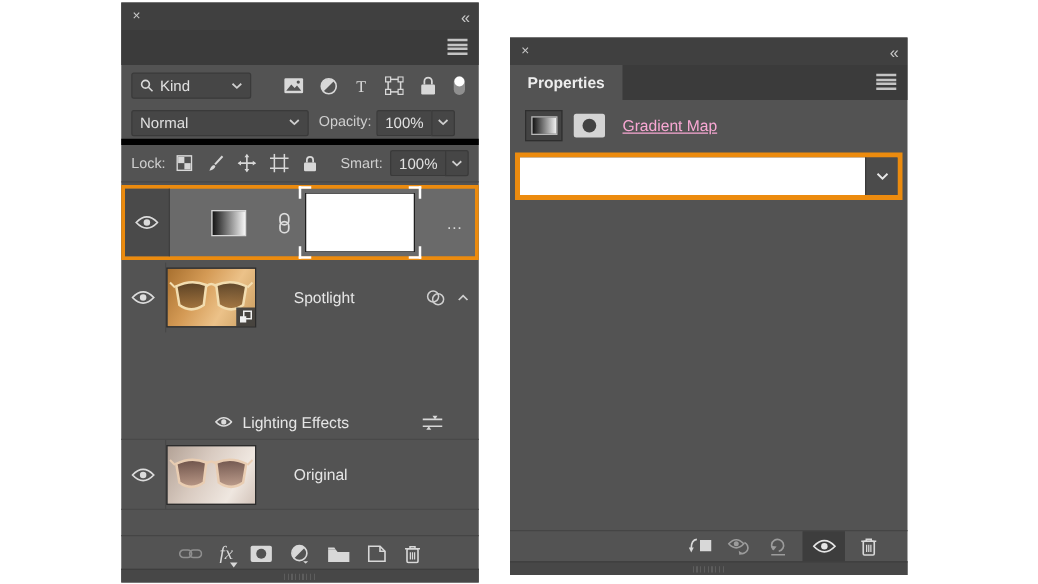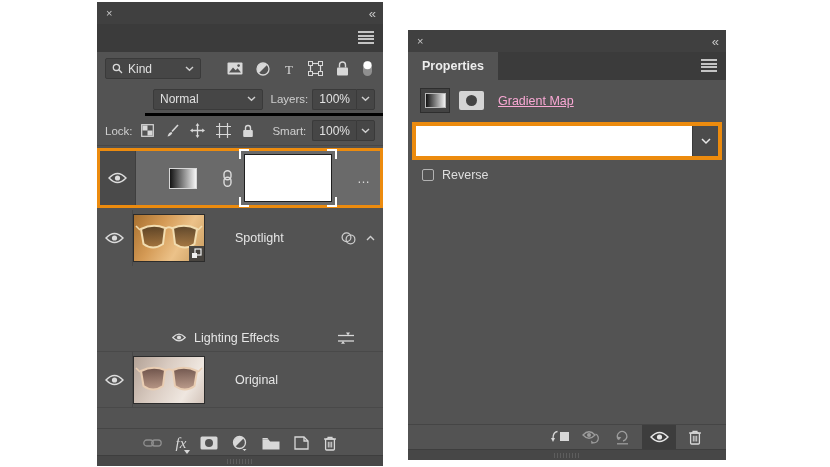--- a/index.html
+++ b/index.html
@@ -16,21 +16,21 @@
   .tabstrip { height: 28px; background: #3b3b3b; display: flex; align-items: stretch; position: relative; }
   .tab-active { background: #535353; padding: 0 14px; display: flex; align-items: center;
     font-weight: bold; font-size: 12.5px; color: #ededed; }
   .hamburger { position: absolute; right: 9px; top: 7px; width: 16px; height: 13px;
     display: flex; flex-direction: column; justify-content: space-between; }
   .hamburger i { display: block; height: 2px; background: #c4c4c4; }
 
   
   .toolrow { display: flex; align-items: center; padding: 0 8px; }
   .filter-row { height: 33px; }
-  .blend-row { height: 31px; border-bottom: 3px solid #000000; margin-left: 48px; }
+  .blend-row { height: 31px; border-bottom: 5px solid #000000; }
   .lock-row { height: 30px; border-bottom: 1px solid #474747; }
   .dropdown { background: #464646; border: 1px solid #3a3a3a; border-radius: 2px; height: 21px;
     display: flex; align-items: center; padding: 0 6px; gap: 5px; font-size: 12px; color: #e0e0e0; }
   .dd-chev { margin-left: auto; display: flex; }
   .combo { display: flex; height: 21px; }
   .combo .val { background: #464646; border: 1px solid #3a3a3a; border-right: none;
     display: flex; align-items: center; padding: 0 6px; font-size: 12px; border-radius: 2px 0 0 2px; }
   .combo .chevbox { width: 19px; background: #464646; border: 1px solid #3a3a3a;
     display: flex; align-items: center; justify-content: center; border-radius: 0 2px 2px 0; }
   .lbl { font-size: 11.5px; color: #cfcfcf; }
@@ -187,21 +187,21 @@
 
     <div class="toolrow blend-row">
       <div class="dropdown" style="width:142px;">
         <span>Normal</span>
         <span class="dd-chev">
           <svg width="9" height="6" viewBox="0 0 9 6">
               <path d="M1 1 L4.5 4.3 L8 1" fill="none" stroke="#cfcfcf" stroke-width="1.4"></path>
             </svg>
         </span>
       </div>
-      <span class="lbl" style="margin-left:8px;">Layers:</span>
+      <span class="lbl" style="margin-left:8px;">Opacity:</span>
       <div class="combo" style="margin-left:4px;">
         <span class="val">100%</span>
         <span class="chevbox">
           <svg width="9" height="6" viewBox="0 0 9 6">
               <path d="M1 1 L4.5 4.3 L8 1" fill="none" stroke="#cfcfcf" stroke-width="1.4"></path>
             </svg>
         </span>
       </div>
     </div>
 
@@ -453,24 +453,20 @@
       <div class="bar"></div>
       <div class="chevbtn">
         <span class="ic">
           <svg width="10" height="7" viewBox="0 0 10 7">
               <path d="M1 1 L5 5 L9 1" fill="none" stroke="#e8e8e8" stroke-width="1.5"></path>
             </svg>
         </span>
       </div>
     </div>
 
-    <div class="cb-row">
-      <span class="checkbox"></span>
-      <span class="cb-label">Reverse</span>
-    </div>
 
     <div class="panel-footer props-footer">
       <span class="ic">
         <svg width="19" height="14" viewBox="0 0 19 14">
             <rect x="9" y="2" width="9" height="9" fill="#d8d8d8"></rect>
             <path d="M6.5 1.5 q-4.5 0.5 -4.5 7" fill="none" stroke="#d8d8d8" stroke-width="1.3"></path>
             <path d="M0 8 L4 8 L2 12 Z" fill="#d8d8d8"></path>
           </svg>
       </span>
       <span class="ic">

